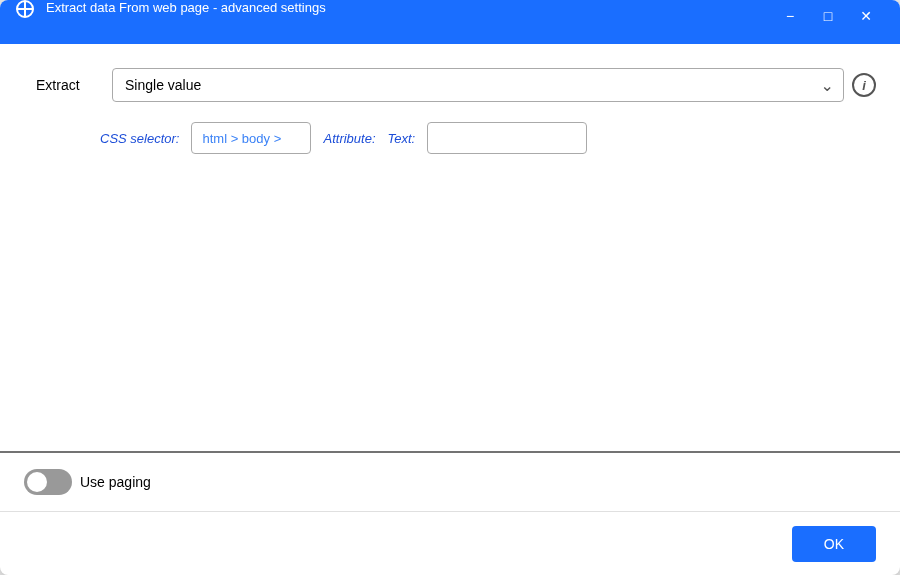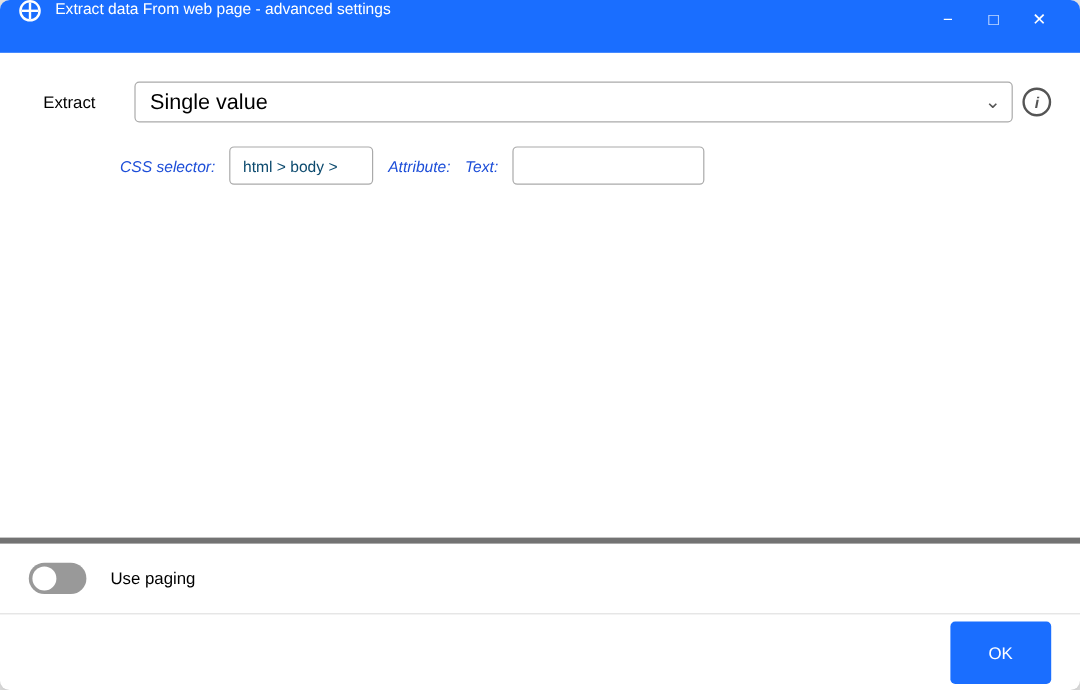--- a/index.html
+++ b/index.html
@@ -134,21 +134,21 @@
       flex: 1;
       position: relative;
     }
 
     .extract-select {
       width: 100%;
       height: 34px;
       border: 1px solid #aaa;
       border-radius: 4px;
       padding: 0 36px 0 12px;
-      font-size: 18px;
+      font-size: 14px;
       color: #000;
       background: white;
       appearance: none;
       cursor: pointer;
       outline: none;
     }
 
     .select-arrow {
       position: absolute;
       right: 10px;
@@ -187,21 +187,21 @@
       color: #1d4ed8;
       font-style: italic;
     }
 
     .css-selector-input {
       height: 32px;
       border: 1px solid #aaa;
       border-radius: 4px;
       padding: 0 10px;
       font-size: 13px;
-      color: #0c4a6e;
+      color: #3b82f6;
       background: white;
       width: 120px;
       outline: none;
     }
 
     .attribute-input {
       height: 32px;
       border: 1px solid #aaa;
       border-radius: 4px;
       padding: 0 10px;
@@ -224,23 +224,23 @@
       outline: none;
     }
 
     .spacer {
       flex: 1;
     }
 
     .paging-row {
       display: flex;
       align-items: center;
-      gap: 20px;
+      gap: 8px;
       padding: 16px 0;
-      border-top: 5px solid #737373;
+      border-top: 2px solid #737373;
       margin: 0 -24px;
       padding-left: 24px;
       padding-right: 24px;
     }
 
     .toggle {
       width: 48px;
       height: 26px;
       background: #999;
       border-radius: 13px;
@@ -275,21 +275,21 @@
       border-top: 1px solid #e0e0e0;
       flex-shrink: 0;
     }
 
     .btn-ok {
       background: #1a6eff;
       color: white;
       border: none;
       border-radius: 4px;
       padding: 0 32px;
-      height: 52px;
+      height: 36px;
       font-size: 14px;
       cursor: pointer;
       font-weight: 500;
     }
 
     .btn-cancel {
       background: white;
       color: #000;
       border: 1px solid #aaa;
       border-radius: 4px;

